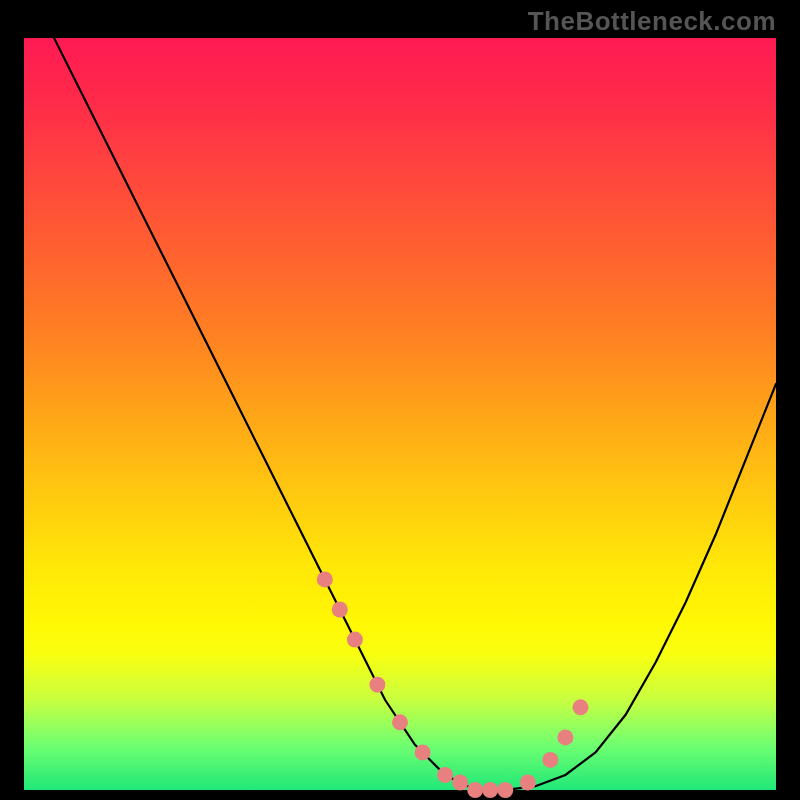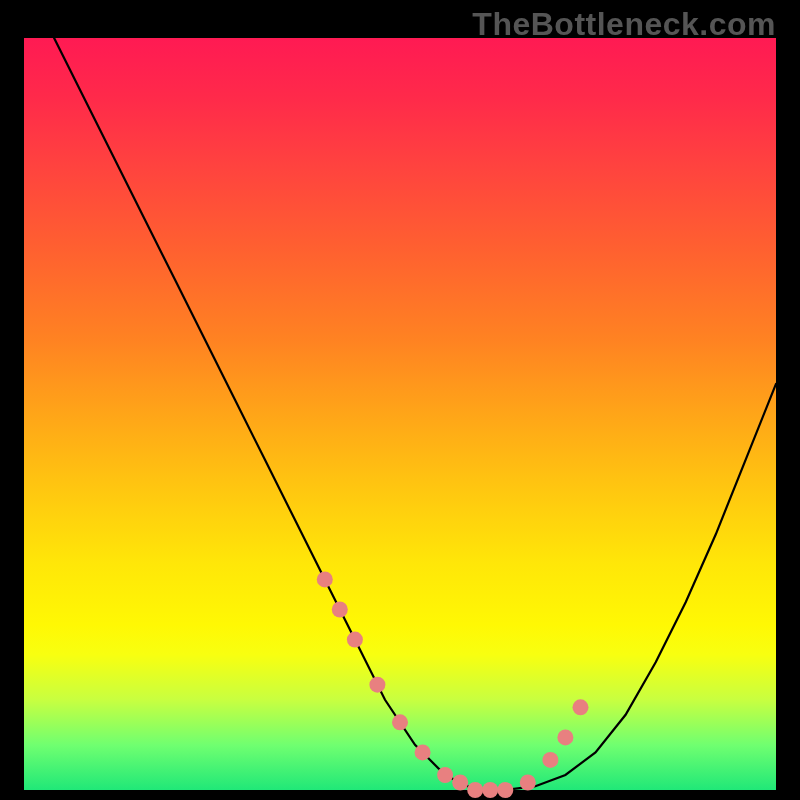--- a/index.html
+++ b/index.html
@@ -24,21 +24,21 @@
       #f8ff10 82%,
       #c8ff40 88%,
       #70ff70 94%,
       #20e878 100%);
   }
   .watermark {
     position: absolute;
     top: 6px;
     right: 24px;
     color: #555;
-    font-size: 32px;
+    font-size: 26px;
     font-weight: bold;
     letter-spacing: 0.5px;
     font-family: Arial, Helvetica, sans-serif;
   }
   svg.curve {
     position: absolute;
     top: 38px;
     left: 24px;
     width: 752px;
     height: 752px;

